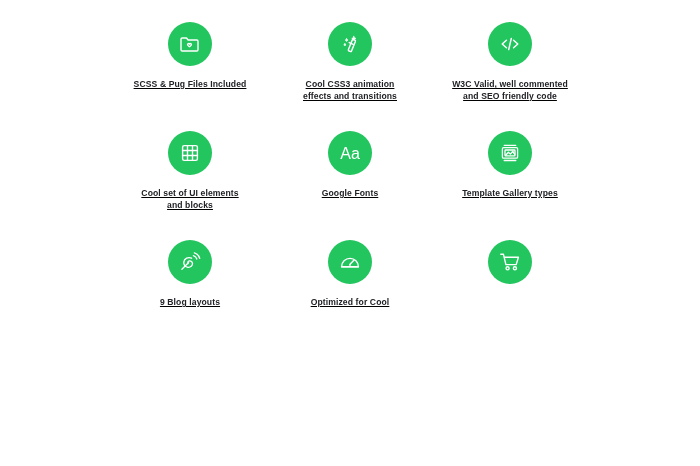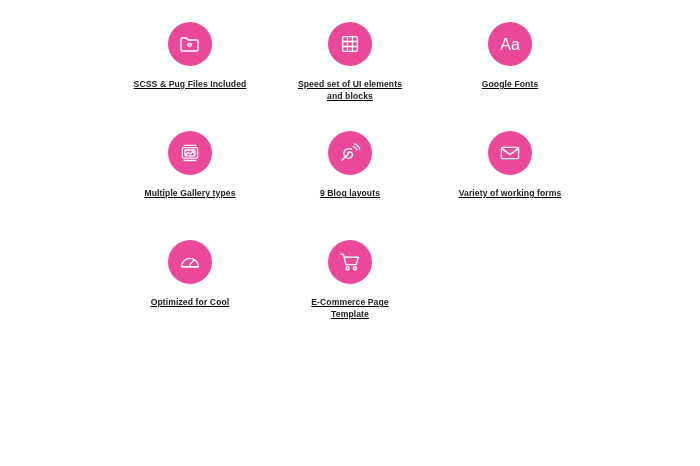--- a/index.html
+++ b/index.html
@@ -31,21 +31,21 @@
     display: flex;
     flex-direction: column;
     align-items: center;
     text-align: center;
   }
 
   .icon-circle {
     width: 44px;
     height: 44px;
     border-radius: 50%;
-    background: #ec4899;
+    background: #22c55e;
     display: flex;
     align-items: center;
     justify-content: center;
     flex: 0 0 auto;
     margin-bottom: 12px;
   }
 
   .icon-circle svg {
     width: 24px;
     height: 24px;
@@ -77,33 +77,57 @@
   <div class="feature-item">
     <div class="icon-circle">
       <svg viewBox="0 0 24 24" fill="none" stroke="#ffffff" stroke-width="1.4" stroke-linecap="round" stroke-linejoin="round">
         <path d="M3 7.2a1.2 1.2 0 0 1 1.2-1.2h4.3l1.6 2h8.7A1.2 1.2 0 0 1 20 9.2v8.6a1.2 1.2 0 0 1-1.2 1.2H4.2A1.2 1.2 0 0 1 3 17.8z"></path>
         <path d="M11.5 12.1c.55-.85 1.95-.7 1.95.45 0 .95-1.45 1.9-1.95 2.25-.5-.35-1.95-1.3-1.95-2.25 0-1.15 1.4-1.3 1.95-.45z"></path>
       </svg>
     </div>
     <div class="feature-label">SCSS &amp; Pug Files Included</div>
   </div>
 
+  <div class="feature-item">
+    <div class="icon-circle">
+      <svg viewBox="0 0 24 24" fill="none" stroke="#ffffff" stroke-width="1.4" stroke-linecap="round" stroke-linejoin="round">
+        <rect x="12.2" y="7.3" width="3.4" height="12.4" rx="1.1" transform="rotate(22 13.9 13.5)"></rect>
+        <path d="M11.2 10.6l4 1.7"></path>
+        <path d="M15.8 4.3l.55 1.5 1.5.55-1.5.55-.55 1.5-.55-1.5-1.5-.55 1.5-.55z" fill="#ffffff" stroke-width="0.7"></path>
+        <path d="M8.6 6.6l.4 1.05 1.05.4-1.05.4-.4 1.05-.4-1.05-1.05-.4 1.05-.4z" fill="#ffffff" stroke-width="0.7"></path>
+        <path d="M6.9 11.6l.32.85.85.32-.85.32-.32.85-.32-.85-.85-.32.85-.32z" fill="#ffffff" stroke-width="0.7"></path>
+      </svg>
+    </div>
+    <div class="feature-label">Cool CSS3 animation
+effects and transitions</div>
+  </div>
 
+  <div class="feature-item">
+    <div class="icon-circle">
+      <svg viewBox="0 0 24 24" fill="none" stroke="#ffffff" stroke-width="1.5" stroke-linecap="round" stroke-linejoin="round">
+        <polyline points="8.4,8.2 4.2,12 8.4,15.8"></polyline>
+        <polyline points="15.6,8.2 19.8,12 15.6,15.8"></polyline>
+        <line x1="13.3" y1="6.4" x2="10.7" y2="17.6"></line>
+      </svg>
+    </div>
+    <div class="feature-label">W3C Valid, well commented
+and SEO friendly code</div>
+  </div>
 
   <div class="feature-item">
     <div class="icon-circle">
       <svg viewBox="0 0 24 24" fill="none" stroke="#ffffff" stroke-width="1.4" stroke-linecap="round" stroke-linejoin="round">
         <rect x="4.6" y="4.6" width="14.8" height="14.8" rx="1.6"></rect>
         <line x1="9.5" y1="4.6" x2="9.5" y2="19.4"></line>
         <line x1="14.5" y1="4.6" x2="14.5" y2="19.4"></line>
         <line x1="4.6" y1="9.5" x2="19.4" y2="9.5"></line>
         <line x1="4.6" y1="14.5" x2="19.4" y2="14.5"></line>
       </svg>
     </div>
-    <div class="feature-label">Speed set of UI elements
+    <div class="feature-label">Cool set of UI elements
 and blocks</div>
   </div>
 
 
 
   <div class="feature-item">
     <div class="icon-circle">
       <svg viewBox="0 0 24 24">
         <text class="label-aa" x="12" y="17.6" text-anchor="middle">Aa</text>
       </svg>
@@ -115,44 +139,35 @@
     <div class="icon-circle">
       <svg viewBox="0 0 24 24" fill="none" stroke="#ffffff" stroke-width="1.3" stroke-linecap="round" stroke-linejoin="round">
         <line x1="6.2" y1="4.3" x2="17.8" y2="4.3"></line>
         <rect x="4.4" y="6.6" width="15.2" height="10.6" rx="1.2"></rect>
         <rect x="7.0" y="9.0" width="10.0" height="5.9" rx="0.7"></rect>
         <polyline points="7.6,14.2 10.4,11.2 12.4,13.1 14.6,10.5 16.6,13.2"></polyline>
         <circle cx="14.9" cy="10.3" r="0.75" fill="#ffffff" stroke="none"></circle>
         <line x1="6.2" y1="19.5" x2="17.8" y2="19.5"></line>
       </svg>
     </div>
-    <div class="feature-label">Multiple Gallery types</div>
+    <div class="feature-label">Template Gallery types</div>
   </div>
 
   <div class="feature-item">
     <div class="icon-circle">
       <svg viewBox="0 0 24 24" fill="none" stroke="#ffffff" stroke-width="1.35" stroke-linecap="round" stroke-linejoin="round">
         <path d="M13.6 8.2c-3.4-1.7-7.4.4-7.8 3.9-.3 2.6 1.5 4.9 4.1 5.2 2.6.3 4.7-1.6 4.6-3.8-.1-1.7-1.6-2.9-3.1-2.6-1.3.25-2 1.6-1.4 2.7"></path>
         <path d="M3.9 19.2 10.6 12.6"></path>
         <path d="M15.4 5.6c1.6.5 2.9 1.8 3.4 3.4"></path>
         <path d="M16.4 2.9c2.6.7 4.6 2.8 5.3 5.4"></path>
       </svg>
     </div>
     <div class="feature-label">9 Blog layouts</div>
   </div>
 
-  <div class="feature-item">
-    <div class="icon-circle">
-      <svg viewBox="0 0 24 24" fill="none" stroke="#ffffff" stroke-width="1.4" stroke-linecap="round" stroke-linejoin="round">
-        <rect x="3.4" y="6.4" width="17.2" height="11.2" rx="1.3"></rect>
-        <polyline points="3.7,7.4 12,13.6 20.3,7.4"></polyline>
-      </svg>
-    </div>
-    <div class="feature-label">Variety of working forms</div>
-  </div>
 
   <div class="feature-item">
     <div class="icon-circle">
       <svg viewBox="0 0 24 24" fill="none" stroke="#ffffff" stroke-width="1.4" stroke-linecap="round" stroke-linejoin="round">
         <path d="M3.6 16.8a8.4 8.4 0 1 1 16.8 0z"></path>
         <line x1="3.6" y1="16.8" x2="20.4" y2="16.8"></line>
         <line x1="12" y1="14.3" x2="15.9" y2="10.2"></line>
         <circle cx="12" cy="14.9" r="0.95" fill="#ffffff" stroke="none"></circle>
       </svg>
     </div>
@@ -160,17 +175,15 @@
   </div>
 
   <div class="feature-item">
     <div class="icon-circle">
       <svg viewBox="0 0 24 24" fill="none" stroke="#ffffff" stroke-width="1.4" stroke-linecap="round" stroke-linejoin="round">
         <polyline points="2.8,4.2 5.4,4.2 7.9,14.6 18.2,14.6 20.4,7.2 6.6,7.2"></polyline>
         <circle cx="9.6" cy="18.3" r="1.55"></circle>
         <circle cx="16.9" cy="18.3" r="1.55"></circle>
       </svg>
     </div>
-    <div class="feature-label">E-Commerce Page
-Template</div>
   </div>
 
 </div>
 
 </body></html>

